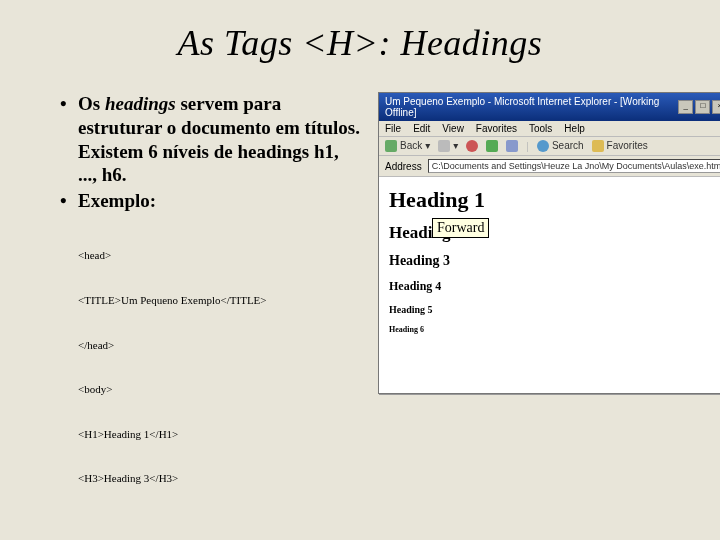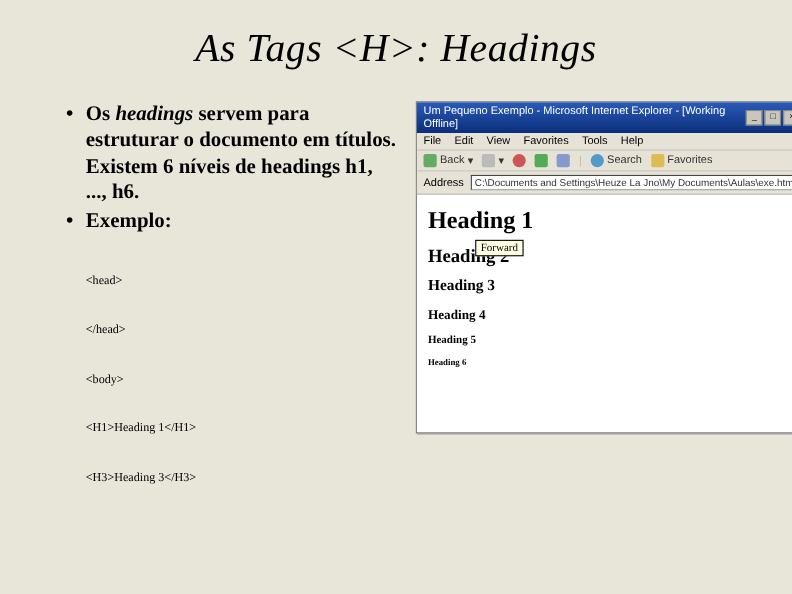--- a/index.html
+++ b/index.html
@@ -104,21 +104,21 @@
     font-size:10px;
   }
   .ie-addr .field{
     flex:1;background:#fff;border:1px inset #999;
     padding:1px 3px;font-size:9px;color:#333;
     white-space:nowrap;overflow:hidden;text-overflow:clip;
   }
   .tooltip{
     position:absolute;
     background:#ffffe1;border:1px solid #000;
-    font-size:10px;padding:1px 4px;
+    font-size:14px;padding:1px 4px;
     left:432px;top:218px;
   }
   .ie-body{
     padding:6px 10px;
     font-family:"Times New Roman",serif;
   }
   .h1{font-size:22px;font-weight:700;margin:4px 0 10px}
   .h2{font-size:17px;font-weight:700;margin:0 0 10px}
   .h3{font-size:14px;font-weight:700;margin:0 0 10px}
   .h4{font-size:12px;font-weight:700;margin:0 0 10px}
@@ -133,20 +133,21 @@
 <div class="content">
 
   <div class="left">
     <div class="bullet">
       <span>Os </span><span class="italic">headings</span><span> servem para estruturar o documento em títulos. Existem 6 níveis de headings h1, ..., h6.</span>
     </div>
     <div class="bullet">Exemplo:</div>
 
     <div class="code">
       <div>&lt;head&gt;</div>
+      <div>&lt;TITLE&gt;Um Pequeno Exemplo&lt;/TITLE&gt;</div>
       <div>&lt;/head&gt;</div>
       <div>&lt;body&gt;</div>
       <div>&lt;H1&gt;Heading 1&lt;/H1&gt;</div>
       <div>&lt;H3&gt;Heading 3&lt;/H3&gt;</div>
       
       
       
       
       
       

